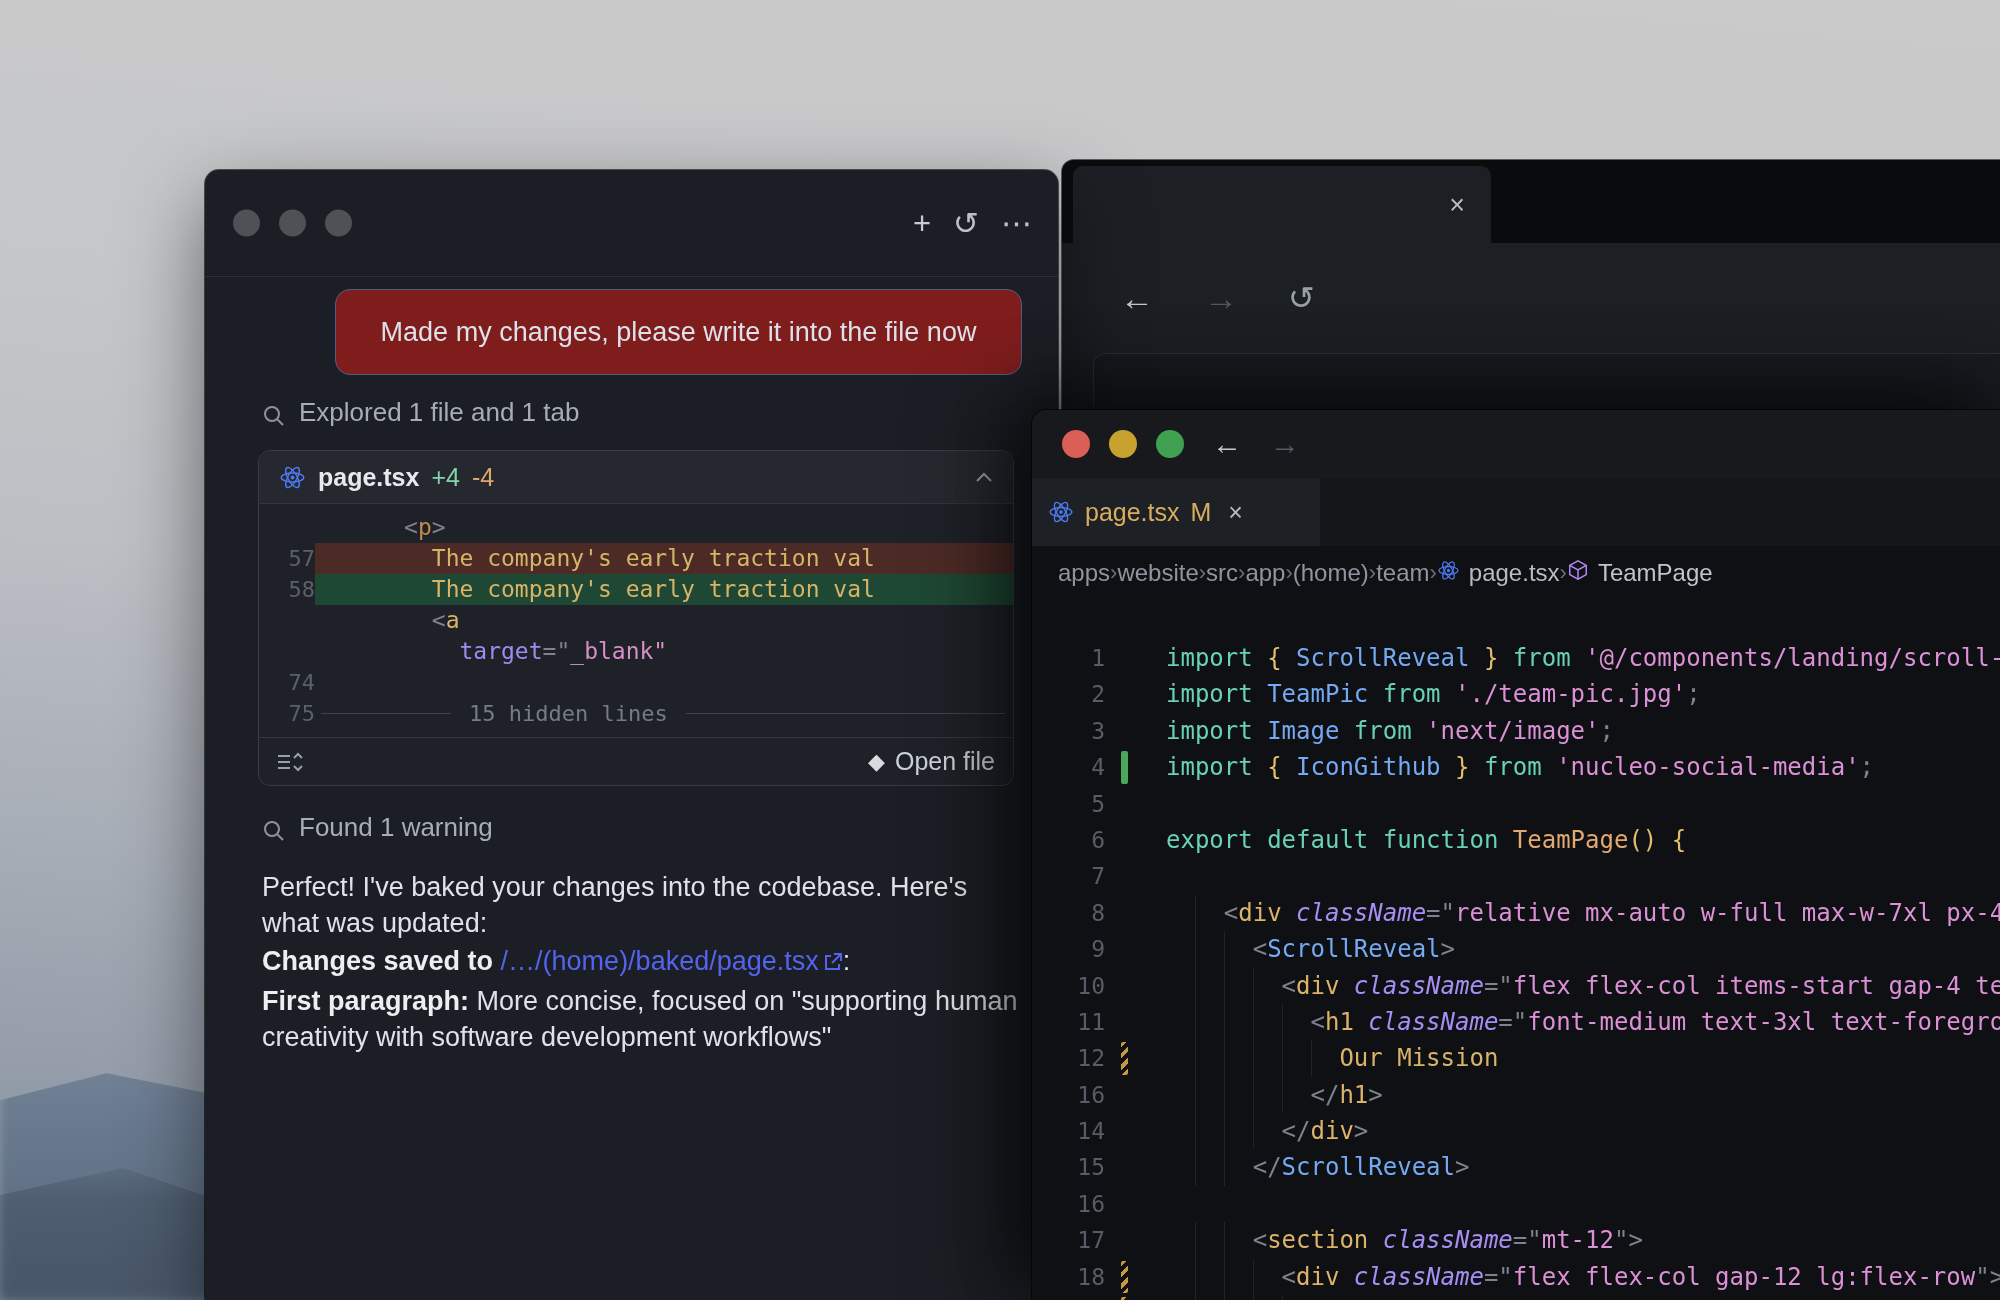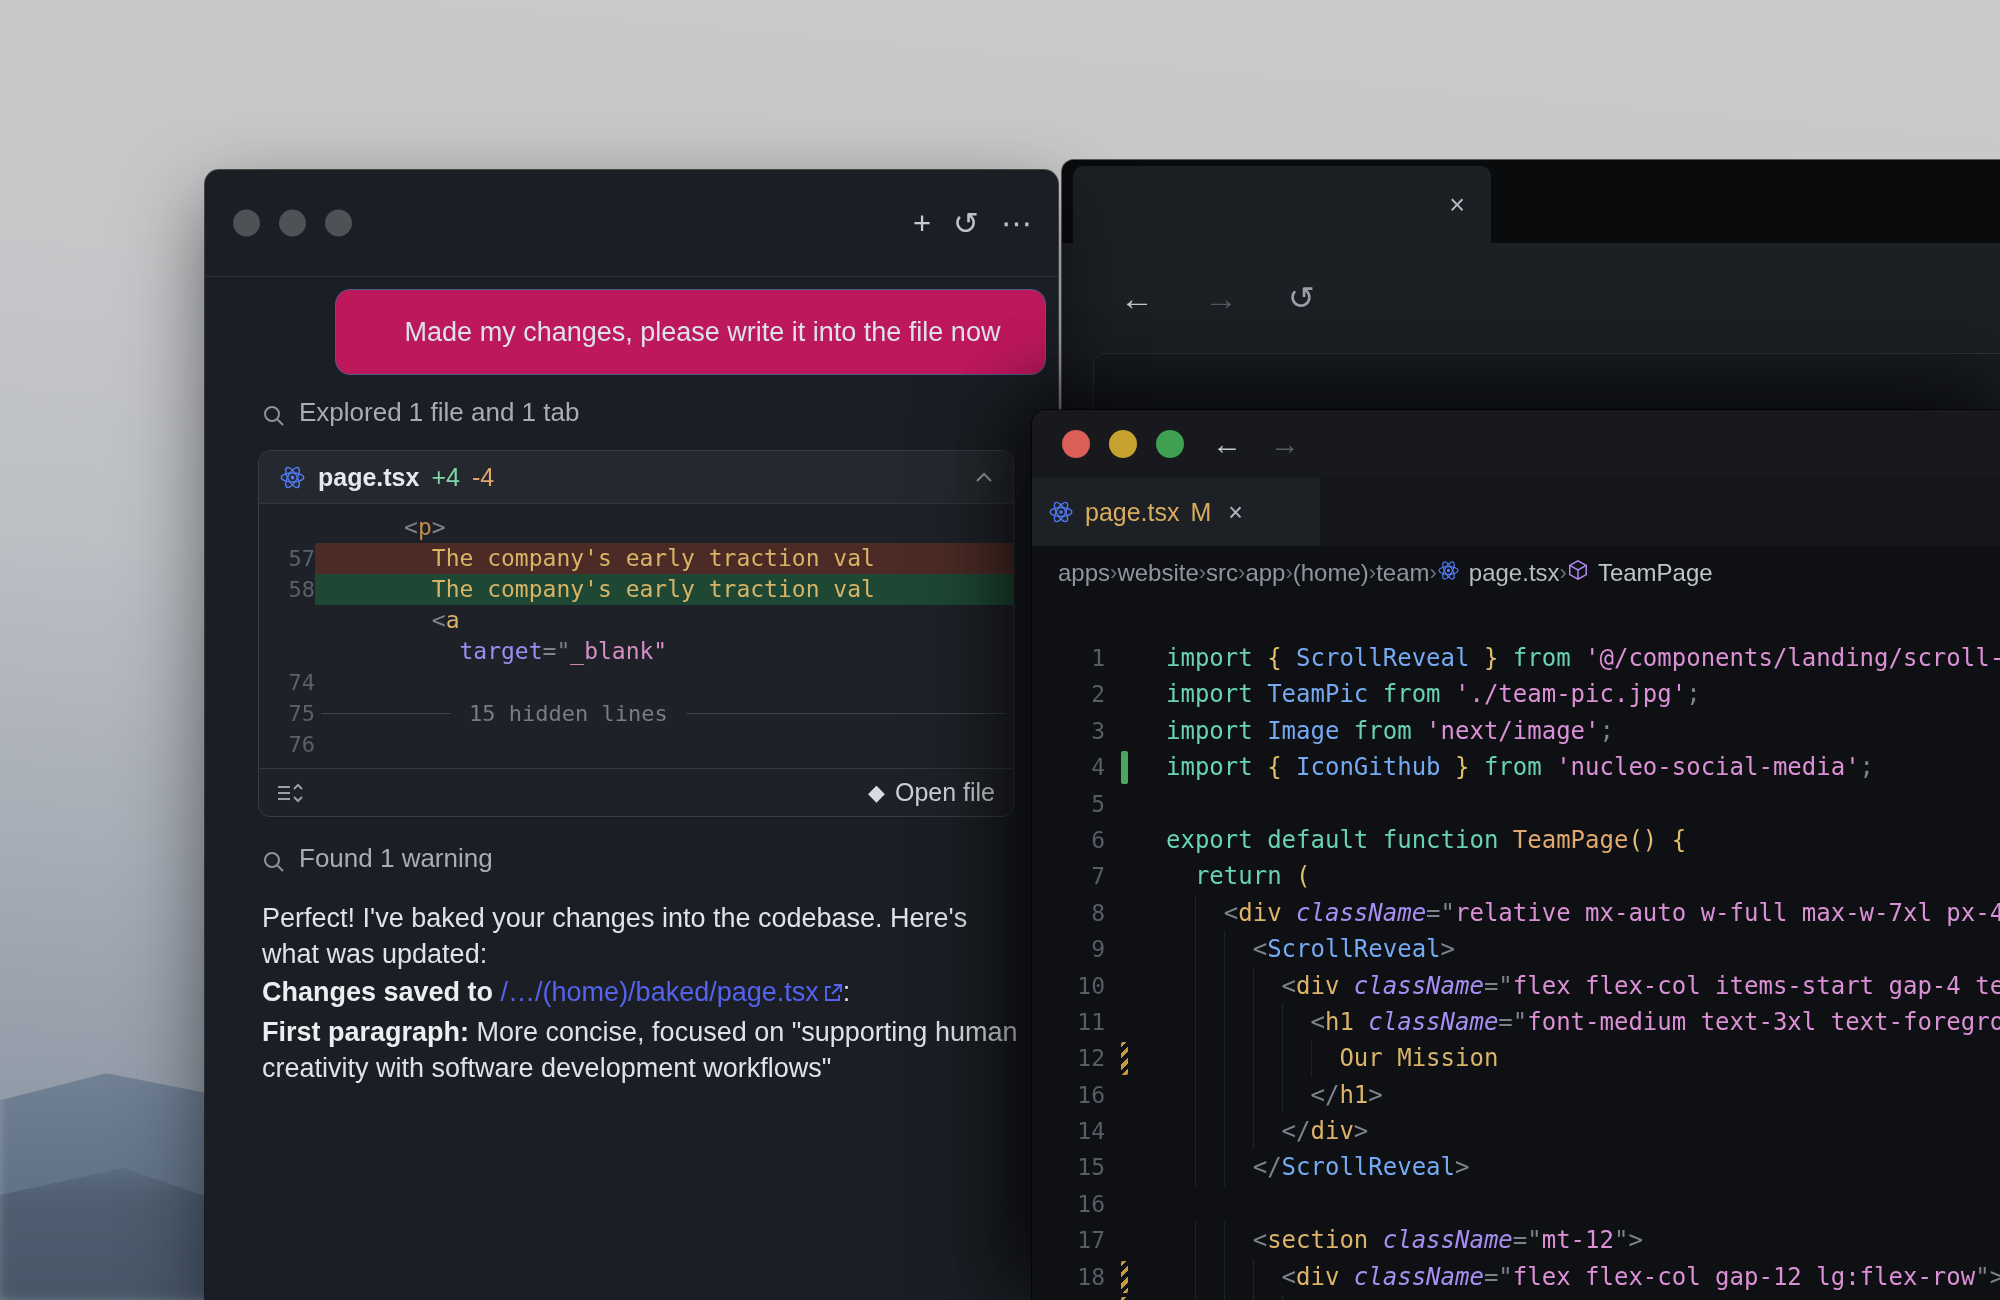--- a/index.html
+++ b/index.html
@@ -33,22 +33,22 @@
 
   
   #chat{left:205px;top:170px;width:853px;height:1140px;background:#1b1e24;border-radius:14px;
         box-shadow:0 30px 80px rgba(0,0,0,.5),0 0 0 1px rgba(0,0,0,.6);color:#dfe3e9;}
   .chat-titlebar{position:relative;height:106px;border-bottom:1px solid #2c3037;}
   .chat-lights{position:absolute;left:28px;top:50%;transform:translateY(-50%);display:flex;gap:19px;}
   .chat-lights .tl{width:27px;height:27px;background:#4e5257;}
   .chat-actions{position:absolute;right:24px;top:50%;transform:translateY(-50%);display:flex;gap:22px;align-items:center;color:#bcc1c8;}
   .chat-actions span{font-size:31px;line-height:1;}
   .chat-body{padding:0 38px 0 57px;}
-  .bubble{margin:12px 0 0 73px;width:685px;height:84px;background:#be185d;border:1.5px solid #4f5d88;border-radius:15px;
-          display:flex;align-items:center;justify-content:center;font-size:27px;color:#dde2ea;padding-left:24px;}
+  .bubble{margin:12px 0 0 73px;width:685px;height:84px;background:#7f1d1d;border:1.5px solid #4f5d88;border-radius:15px;
+          display:flex;align-items:center;justify-content:center;font-size:27px;color:#dde2ea;}
   .steprow{display:flex;align-items:flex-end;gap:13px;color:#a7adb7;font-size:26px;margin-top:22px;}
   .steprow svg{flex:0 0 auto;}
   
   .diffcard{margin:22px 0 0 -4px;width:754px;border:1px solid #383c43;border-radius:12px;background:#1e2127;overflow:hidden;}
   .diffhead{height:52px;background:#25282e;display:flex;align-items:center;gap:12px;padding:0 20px;border-bottom:1px solid #31353c;}
   .difffile{font-size:25px;font-weight:600;color:#e6e9ee;}
   .diffadds{font-size:25px;color:#82d5aa;} .diffdels{font-size:25px;color:#e0a66a;}
   .diffchev{margin-left:auto;}
   .diffbody{padding:8px 0;font-family:"DejaVu Sans Mono",monospace;font-size:23px;}
   .drow{display:flex;height:31px;line-height:31px;}
@@ -191,24 +191,20 @@
             <span class="dtext"></span>
           </div>
           <div class="drow hidden">
             <span class="dnum">75</span>
             <span class="dhid">
               <span class="hr1"></span>
               <span>15 hidden lines</span>
               <span class="hr2"></span>
             </span>
           </div>
-          <div class="drow ctx">
-            <span class="dnum">76</span>
-            <span class="dtext"></span>
-          </div>
         </div>
       <div class="difffoot">
         <svg width="26" height="20" viewBox="0 0 26 20" fill="none" stroke="#9aa0a8" stroke-width="2">
             <path d="M1 4 H13 M1 10 H13 M1 16 H13"></path>
             <path d="M17 6 l4 -4 l4 4"></path>
             <path d="M17 14 l4 4 l4 -4"></path>
           </svg>
         <span class="openfile">
           <span class="zedglyph">◆</span>
           <span>Open file</span>
@@ -347,21 +343,20 @@
         <span class="ltext"></span>
       </div>
       <div class="cline">
         <span class="lnum">6</span>
         <span class="lmark"></span>
         <span class="ltext"><span class="tk-kw">export default function </span><span class="tk-fn">TeamPage</span><span class="tk-br">()</span><span class="tk-pl"> </span><span class="tk-br">{</span></span>
       </div>
       <div class="cline">
         <span class="lnum">7</span>
         <span class="lmark"></span>
-        <span class="ltext"><span class="tk-pl">  </span><span class="tk-kw">return</span><span class="tk-pl"> </span><span class="tk-br">(</span></span>
       </div>
       <div class="cline">
         <span class="lnum">8</span>
         <span class="lmark"></span>
         <span class="ltext"><span class="tk-pl">    </span><span class="tk-pu">&lt;</span><span class="tk-tg">div</span><span class="tk-at"> className</span><span class="tk-pu">="</span><span class="tk-st">relative mx-auto w-full max-w-7xl px-4</span><span class="guide" style="left: 28.92px;"></span></span>
       </div>
       <div class="cline">
         <span class="lnum">9</span>
         <span class="lmark"></span>
         <span class="ltext"><span class="tk-pl">      </span><span class="tk-pu">&lt;</span><span class="tk-id">ScrollReveal</span><span class="tk-pu">&gt;</span><span class="guide" style="left: 28.92px;"></span><span class="guide" style="left: 57.84px;"></span></span>

